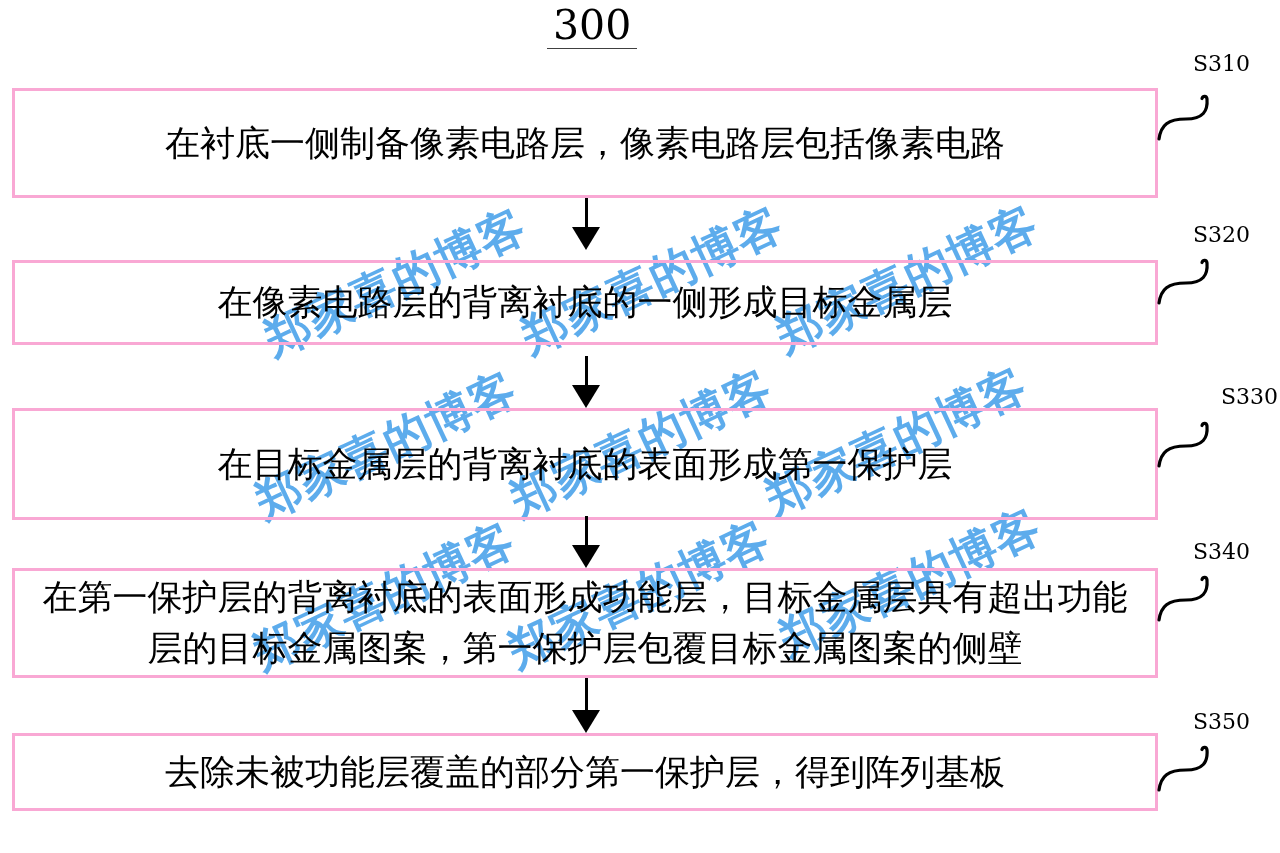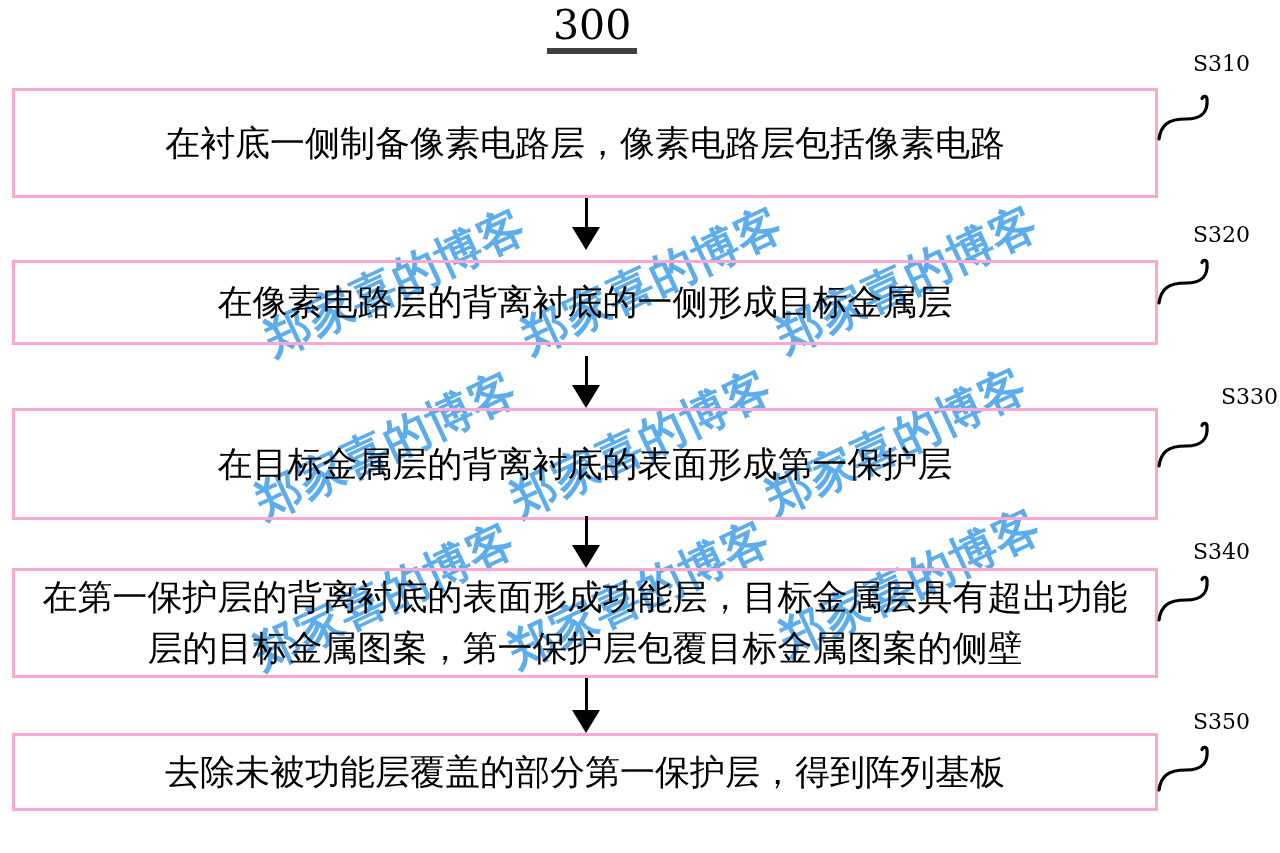--- a/index.html
+++ b/index.html
@@ -23,21 +23,21 @@
     transform:translate(-50%,-50%) rotate(-25deg);
     opacity:0.95;
   }
   
   .diagram{position:absolute;inset:0;z-index:1;}
   .fig-title{
     position:absolute;
     left:547px;top:4px;
     font-size:41px;
     padding:0 6px 1px 6px;
-    border-bottom:6px solid #404040;
+    border-bottom:1px solid #404040;
     line-height:1.05;
   }
   .flow-box{
     position:absolute;
     left:12px;width:1146px;
     box-sizing:border-box;
     border:3px solid #f9a8d4;
     background:transparent;
     display:flex;align-items:center;justify-content:center;
     text-align:center;

